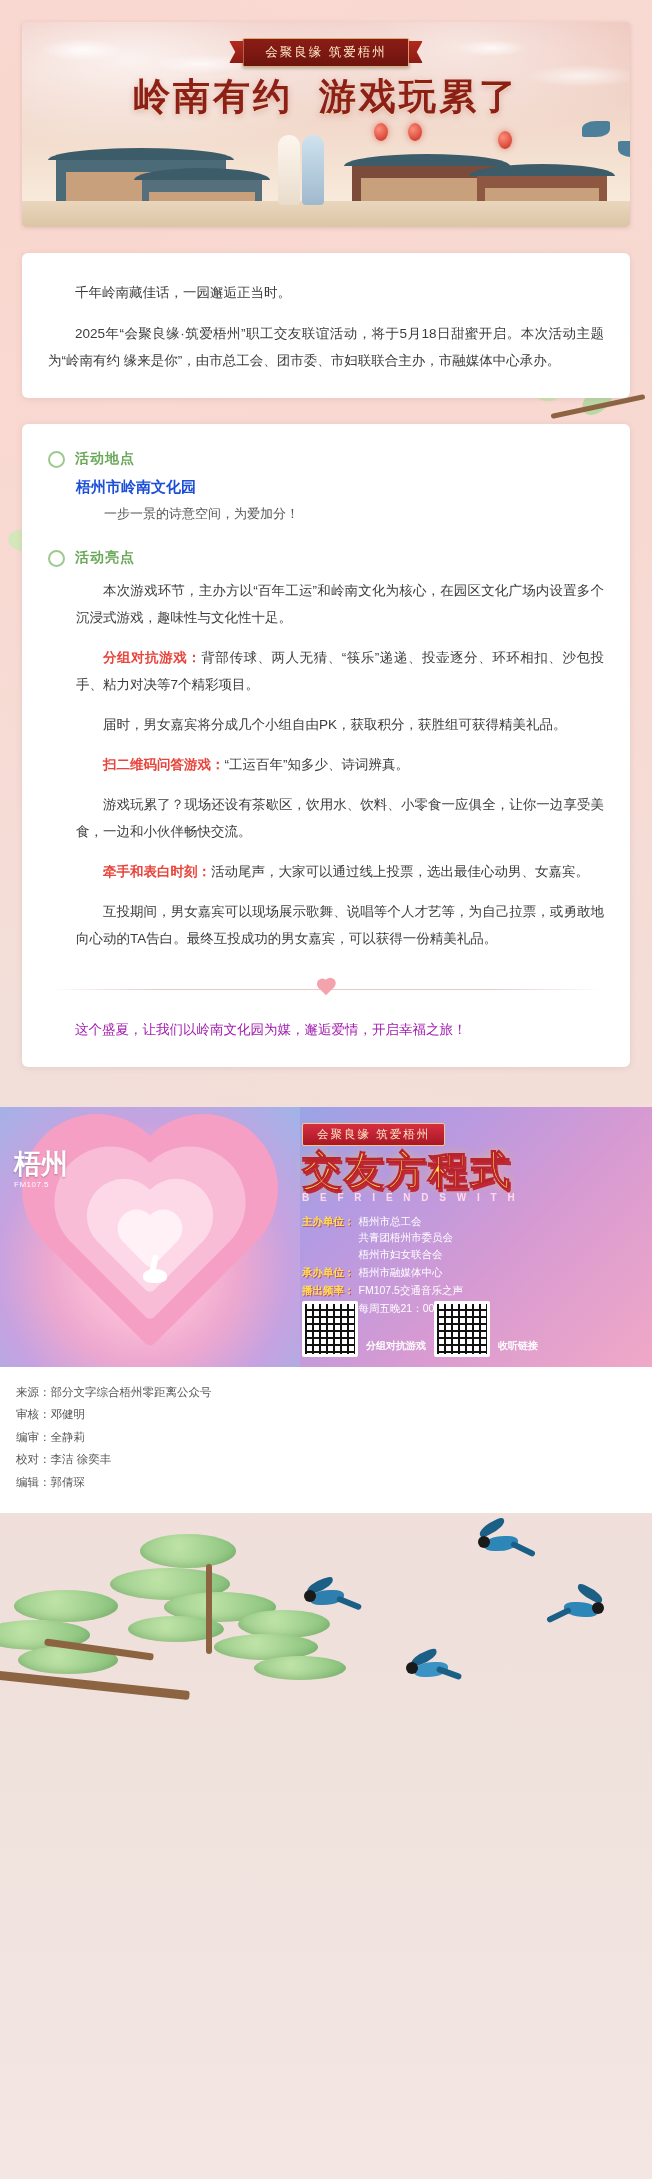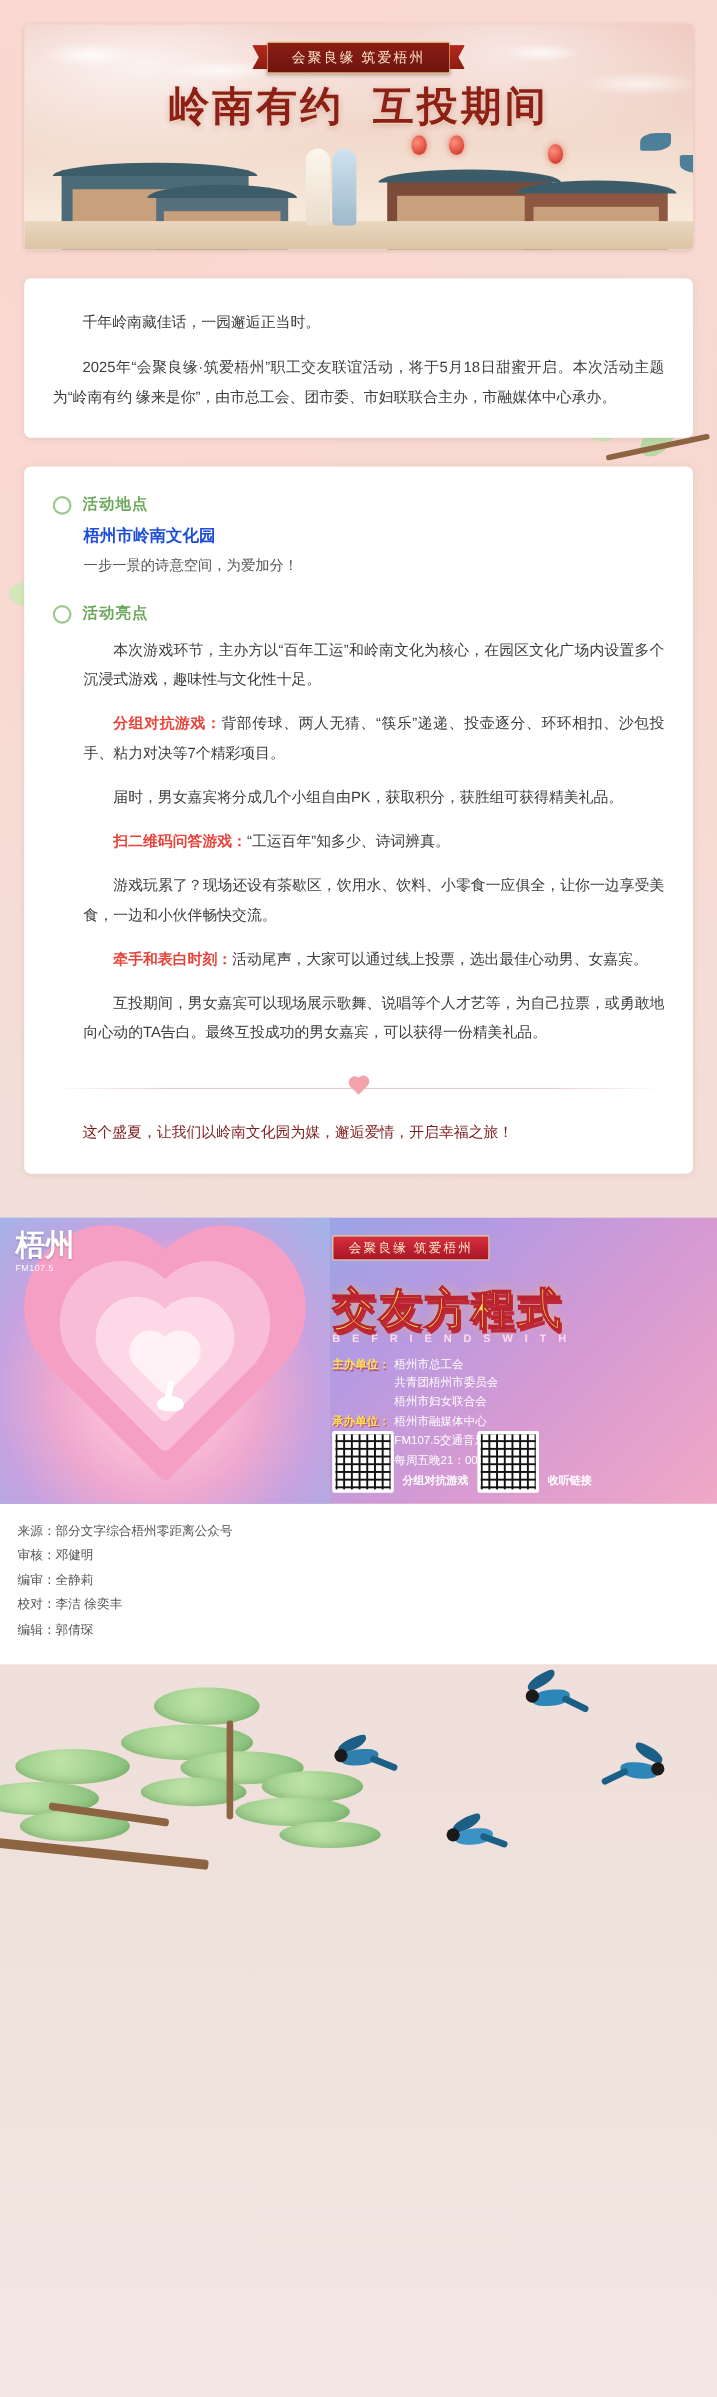--- a/index.html
+++ b/index.html
@@ -145,21 +145,21 @@
     flex:0 0 auto;
   }
   .sec-title {
     font-size:14px; color:#6aa85a; font-weight:bold; letter-spacing:1px;
   }
   .sec-body { padding-left:28px; margin-bottom:26px; }
   .sec-body:last-child{ margin-bottom:0; }
   .venue-name {
     font-size:15px; color:#1d4ed8; font-weight:bold; margin:2px 0 8px 0;
   }
-  .venue-sub { font-size:13px; color:#555; }
+  .venue-sub { font-size:13px; color:#555;margin-left:28px; }
 
   .sec-body p {
     margin:0 0 13px 0; font-size:13.5px; line-height:2.0;
     text-indent:2em; text-align:justify; color:#3c3c3c;
   }
   .sec-body p:last-child { margin-bottom:0; }
   .hl { color:#e8443b; font-weight:bold; }
 
   .card-divider {
     margin:18px 0 16px 0;
@@ -173,21 +173,21 @@
   .card-divider .heart {
     position:absolute; left:50%; top:4px; transform:translateX(-50%) rotate(-45deg);
     width:11px; height:11px; background:#f4a3ac;
   }
   .card-divider .heart:before, .card-divider .heart:after{
     content:""; position:absolute; width:11px; height:11px; background:#f4a3ac; border-radius:50%;
   }
   .card-divider .heart:before{ top:-5.5px; left:0; }
   .card-divider .heart:after{ left:5.5px; top:0; }
 
-  .closing { font-size:13.5px; line-height:2.0; color:#7f1d1d; text-indent:2em; text-align:justify; }
+  .closing { font-size:13.5px; line-height:2.0; color:#a21caf; text-indent:2em; text-align:justify; }
 
   
   .leafcluster { position:absolute; }
   .leaf {
     position:absolute; width:34px; height:22px;
     background:#b9dca6; border-radius:60% 40% 55% 45%;
     opacity:.9;
   }
   .pine { position:absolute; }
   .pine .tuft {
@@ -240,33 +240,34 @@
   .swan .nk { position:absolute; left:8px; top:0; width:6px; height:18px; background:#fff; border-radius:3px; transform:rotate(12deg); }
 
   .poster-logo {
     position:absolute; left:14px; top:12px; width:78px; height:36px;
     color:#fff;
   }
   .poster-logo .mark {
     font-family:Liberation Sans, sans-serif;
     font-size:27px; font-weight:bold; line-height:1;
     text-shadow:0 1px 2px rgba(0,0,0,.25);
+    margin-top:32px;
   }
   .poster-logo .sub { font-size:8px; letter-spacing:.5px; margin-top:2px; opacity:.95; }
 
   .poster-right { position:absolute; left:296px; top:0; right:0; height:260px; padding:16px 14px 0 6px; }
   .p-banner {
     display:inline-block;
     background:linear-gradient(180deg,#d62f3f,#a81626);
     color:#ffe7c4; font-size:11.5px; letter-spacing:2px;
     padding:3px 14px; border-radius:2px;
     border:1px solid #f0c98a;
   }
   .p-title {
-    margin-top:24px;
+    margin-top:4px;
     font-family:"Liberation Serif", serif;
     font-size:40px; font-weight:bold; letter-spacing:2px;
     color:#ffe14f;
     -webkit-text-stroke:1px #b8232e;
     text-shadow:2px 3px 0 #c0283a, 0 0 10px rgba(255,200,60,.6);
     line-height:1.05;
   }
   .p-sub {
     margin-top:0; font-size:10px; letter-spacing:4px; color:#ffd9ea; font-weight:bold;
   }
@@ -337,21 +338,21 @@
       <div class="couple">
         <div class="f1"></div>
           <div class="f2"></div>
       </div>
       <div class="bird-hero" style="left:560px; top:4px;"></div>
       <div class="bird-hero" style="left:596px; top:24px; transform:scaleX(-1);"></div>
     </div>
 
     <div class="hero-banner">会聚良缘  筑爱梧州</div>
     <div class="hero-title">
-      <span>岭南有约</span><span class="sp"></span><span>互投期间</span>
+      <span>岭南有约</span><span class="sp"></span><span>游戏玩累了</span>
     </div>
   </div>
 
   <div class="leafcluster deco" style="right:6px; top:330px; width:150px; height:120px;">
     <div class="leaf" style="left:10px; top:14px; transform:rotate(-20deg); background:#cfe8b8;"></div>
     <div class="leaf" style="left:44px; top:2px; transform:rotate(12deg); background:#b9dca6;"></div>
     <div class="leaf" style="left:72px; top:26px; transform:rotate(-8deg); background:#a9d496;"></div>
     <div class="leaf" style="left:30px; top:48px; transform:rotate(28deg); background:#c6e4b1;"></div>
     <div class="leaf" style="left:84px; top:60px; transform:rotate(-34deg); background:#b3d8a0;"></div>
     <div class="branch" style="left:54px; top:74px; width:96px; height:5px; transform:rotate(-12deg);"></div>

